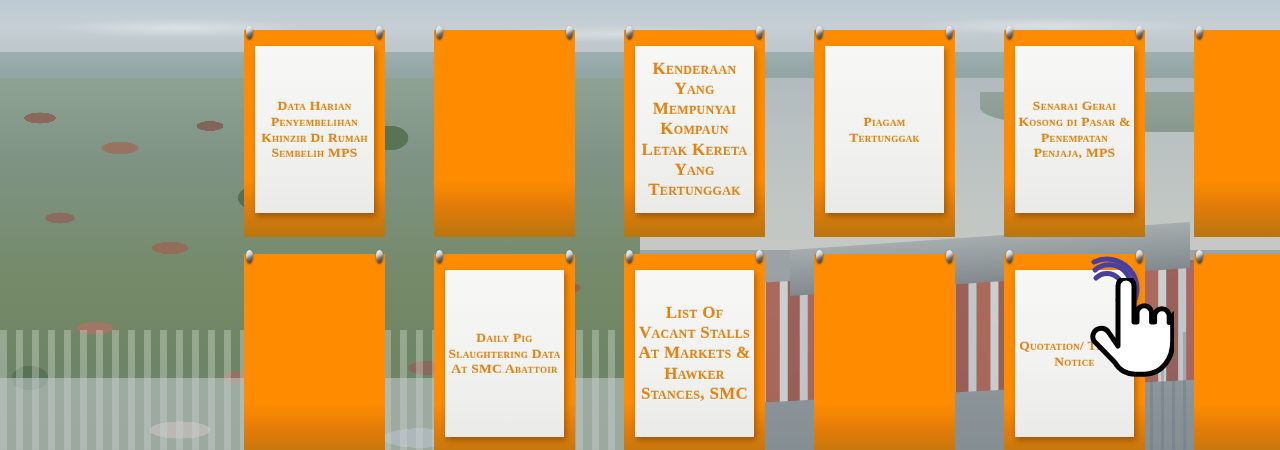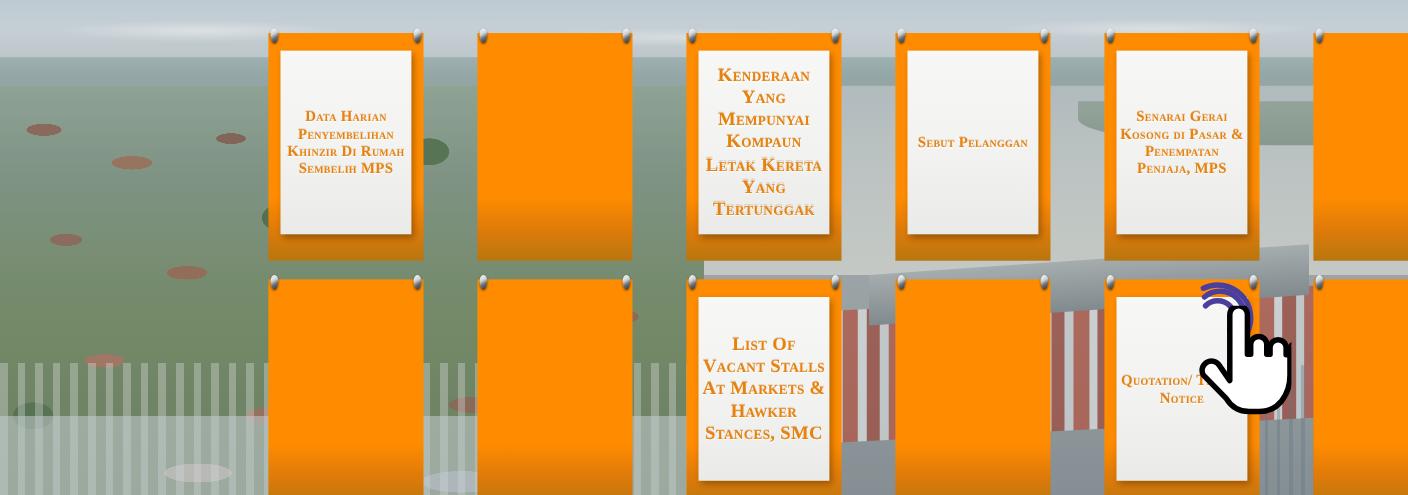--- a/index.html
+++ b/index.html
@@ -224,21 +224,21 @@
         <span class="pin left"></span>
         <span class="pin right"></span>
         <div class="paper">
           <div class="card-title sm">Kenderaan Yang Mempunyai Kompaun Letak Kereta Yang Tertunggak</div>
         </div>
       </div>
       <div class="card">
         <span class="pin left"></span>
         <span class="pin right"></span>
         <div class="paper">
-          <div class="card-title">Sebut Pelanggan</div>
+          <div class="card-title">Piagam Tertunggak</div>
         </div>
       </div>
       <div class="card">
         <span class="pin left"></span>
         <span class="pin right"></span>
         <div class="paper">
           <div class="card-title">Senarai Gerai Kosong di Pasar &amp; Penempatan Penjaja, MPS</div>
         </div>
       </div>
       <div class="card">
@@ -248,20 +248,23 @@
     </div>
 
     <div class="row">
       <div class="card">
         <span class="pin left"></span>
         <span class="pin right"></span>
       </div>
       <div class="card">
         <span class="pin left"></span>
         <span class="pin right"></span>
+        <div class="paper">
+          <div class="card-title">Daily Pig Slaughtering Data At SMC Abattoir</div>
+        </div>
       </div>
       <div class="card">
         <span class="pin left"></span>
         <span class="pin right"></span>
         <div class="paper">
           <div class="card-title sm">List Of Vacant Stalls At Markets &amp; Hawker Stances, SMC</div>
         </div>
       </div>
       <div class="card">
         <span class="pin left"></span>

